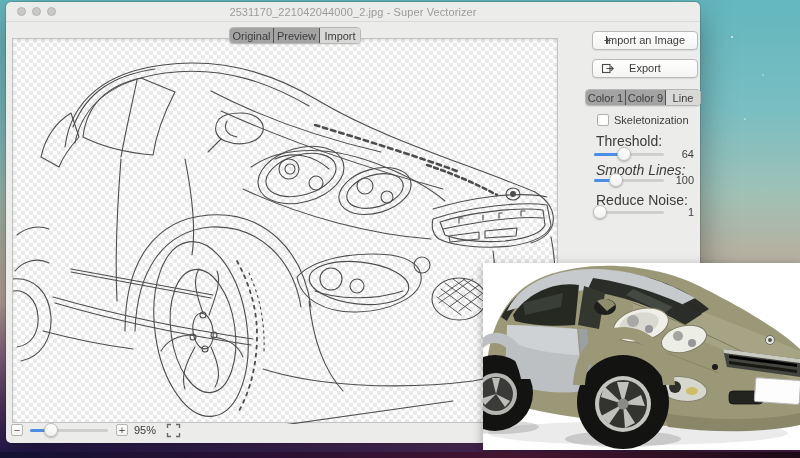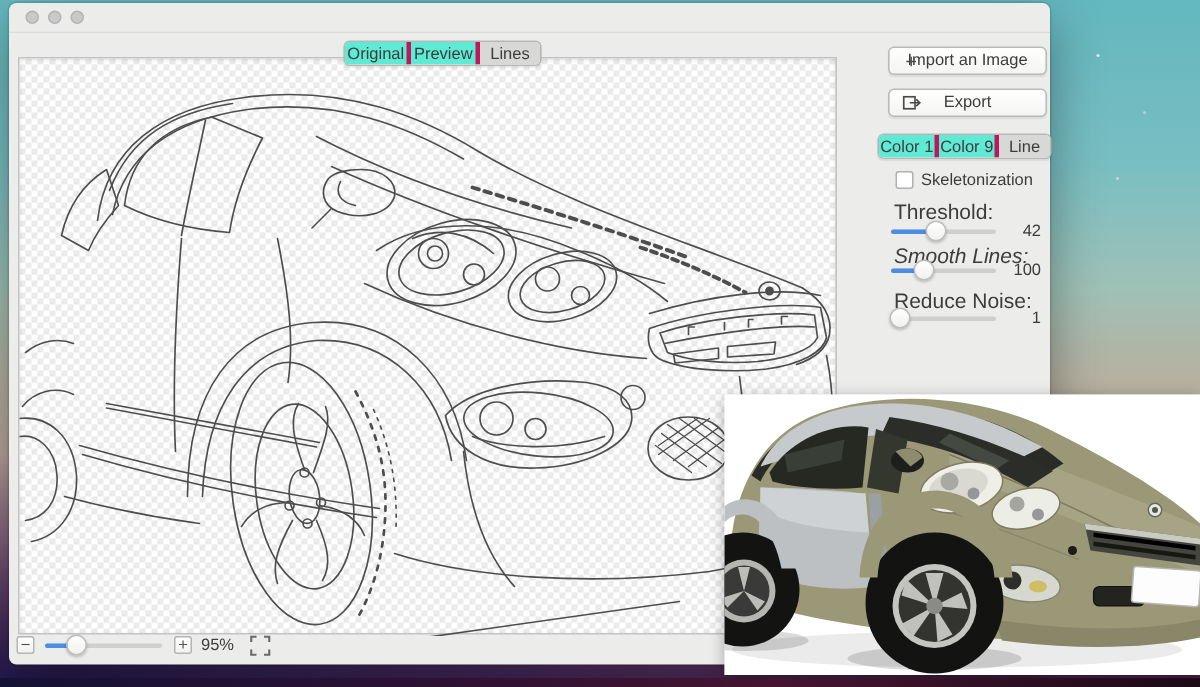--- a/index.html
+++ b/index.html
@@ -37,21 +37,21 @@
     background-position:0 0,4px 4px; background-size:8px 8px;
     box-shadow:inset 0 1px 3px rgba(0,0,0,.12);
   }
   .canvas svg { position:absolute; left:0; top:0; }
 
   
   .seg { position:absolute; display:flex; height:17px; border:1px solid #b7b7b5;
     border-radius:4px; overflow:hidden; background:#fff;
     box-shadow:0 1px 1px rgba(0,0,0,.08); }
   .seg .s { font-size:11px; color:#3c3c3c; display:flex; align-items:center; justify-content:center;
-    border-right:3px solid #be185d; background:#5eead4; cursor:default; }
+    border-right:1px solid #be185d; background:#a3a3a3; cursor:default; }
   .seg .s:last-child { border-right:none; }
   .seg .s.active { background:#d8d8d6; }
   .view-seg { left:223px; top:25px; z-index:5; }
   .view-seg .s { width:44px; } .view-seg .s:nth-child(2){ width:46px; } .view-seg .s:nth-child(3){ width:40px; }
   .mode-seg { left:579px; top:87px; }
   .mode-seg .s { width:40px; } .mode-seg .s:nth-child(2){ width:40px; } .mode-seg .s:nth-child(3){ width:34px; }
 
   
   .btn {
     position:absolute; left:586px; width:106px; height:19px;
@@ -101,20 +101,21 @@
 <div class="star" style="left:731px; top:36px;"></div>
 <div class="star" style="left:744px; top:118px; opacity:.6;"></div>
 <div class="star" style="left:762px; top:74px; opacity:.5;"></div>
 
 <div class="window">
 
   <div class="titlebar">
     <div class="traffic t1"></div>
     <div class="traffic t2"></div>
     <div class="traffic t3"></div>
+    <div class="title">2531170_221042044000_2.jpg - Super Vectorizer</div>
   </div>
 
   <div class="canvas">
     <svg width="546" height="385" viewBox="0 0 546 385">
       <g fill="none" stroke="#4d4d4d" stroke-width="1.1" stroke-linecap="round" stroke-linejoin="round">
 
         <path d="M52,108 C58,60 94,33 150,26 C218,17 270,40 306,62 C370,100 452,124 522,153"></path>
         <path d="M62,104 C70,64 102,41 152,34 C212,26 260,46 296,67"></path>
         <path d="M60,88 C74,52 102,36 142,30"></path>
 
@@ -206,21 +207,21 @@
         <path d="M228,392 L440,362"></path>
         <path d="M480,212 C484,240 484,266 480,290"></path>
         <path d="M538,198 C544,228 543,258 536,284"></path>
       </g>
     </svg>
   </div>
 
   <div class="seg view-seg">
     <div class="s">Original</div>
     <div class="s">Preview</div>
-    <div class="s active">Lines</div>
+    <div class="s active">Import</div>
   </div>
 
   <div class="btn import-btn">
     <span class="bicon">+</span>
     <span>Import an Image</span>
   </div>
 
   <div class="btn export-btn">
     <span class="bicon">
       <svg width="13" height="13" viewBox="0 0 13 13">
@@ -243,21 +244,21 @@
     <div class="checkbox"></div>
     <div class="check-label">Skeletonization</div>
   </div>
 
   <div class="plabel lab-threshold">Threshold:</div>
   <div class="slider-row sr-threshold">
     <div class="track">
       <div class="fill" style="width: 43%;"></div>
       <div class="thumb" style="left: 43%;"></div>
     </div>
-    <div class="sval">42</div>
+    <div class="sval">64</div>
   </div>
 
   <div class="plabel lab-smooth">Smooth Lines:</div>
   <div class="slider-row sr-smooth">
     <div class="track">
       <div class="fill" style="width: 31%;"></div>
       <div class="thumb" style="left: 31%;"></div>
     </div>
     <div class="sval">100</div>
   </div>

